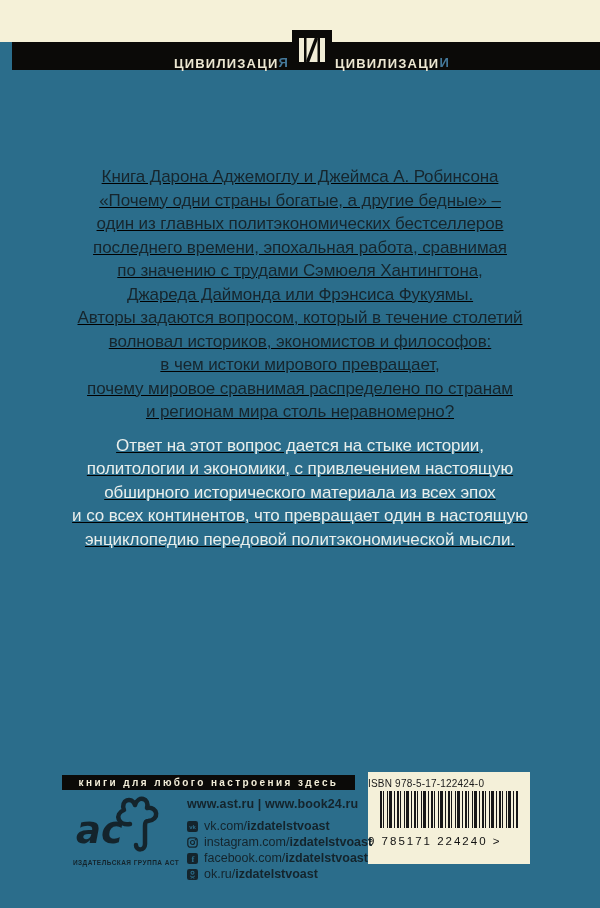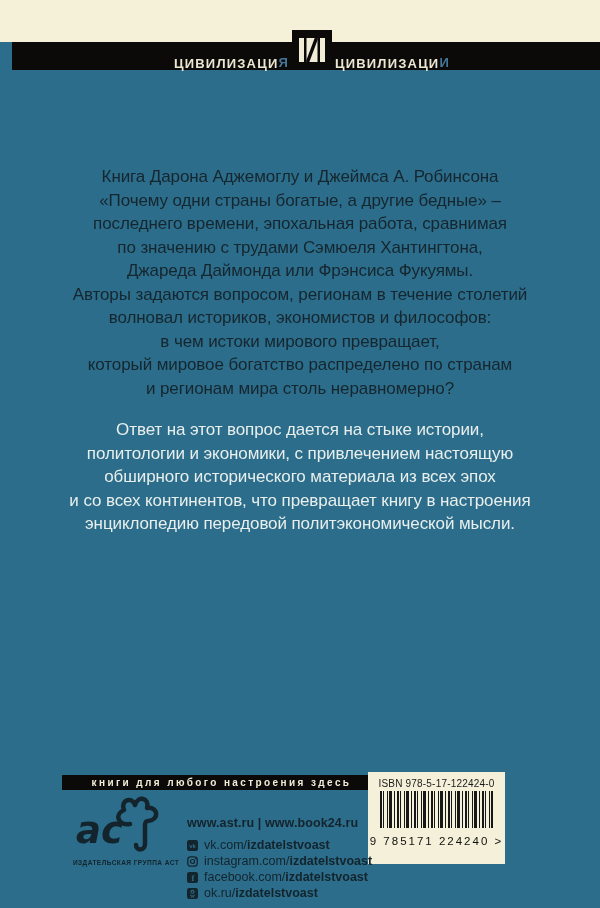--- a/index.html
+++ b/index.html
@@ -9,48 +9,48 @@
   }
   .cream-band { position:absolute; top:0; left:0; width:600px; height:42px; background:#f5f1d8; }
   .header-band {
     position:absolute; top:42px; left:12px; width:600px; height:28px; background:#0b0a08;
     display:flex; align-items:flex-end; justify-content:center;
   }
   .brand { color:#ece7d2; font-size:13px; font-weight:bold; letter-spacing:1.2px; line-height:1; white-space:nowrap; }
   .brand-accent { color:#44789a; font-size:13px; font-weight:bold; letter-spacing:1.2px; }
   .izi-logo { width:40px; height:40px; margin:0 3px; flex:0 0 auto; position:relative; z-index:2; }
 
-  .annotation { position:absolute; top:165px; left:30px; right:30px; text-align:center; }
+  .annotation { position:absolute; top:165px; left:30px; right:30px; text-align:center;text-decoration:underline; }
   .para { font-size:17px; line-height:23.5px; letter-spacing:-0.1px; }
   .para1 { color:#16262e; }
-  .para2 { color:#e9efec; margin-top:18px; }
+  .para2 { color:#e9efec; margin-top:10px; }
 
   .tagline-bar {
-    position:absolute; left:62px; top:775px; width:319px; height:15px; background:#0b0a08;
+    position:absolute; left:62px; top:775px; width:293px; height:15px; background:#0b0a08;
     display:flex; align-items:center; justify-content:center;
   }
   .tagline-bar span { color:#f2edd8; font-size:10px; font-weight:bold; letter-spacing:2.4px; white-space:nowrap; }
 
-  .isbn-box { position:absolute; left:368px; top:772px; width:137px; height:92px; background:#f4f0d9; text-align:center; }
+  .isbn-box { position:absolute; left:368px; top:772px; width:162px; height:92px; background:#f4f0d9; text-align:left; }
   .isbn-label { font-size:10px; color:#1a1a1a; margin-top:6px; letter-spacing:0.2px; }
   .barcode {
     height:37px; margin:2px 12px 0;
     background: repeating-linear-gradient(90deg,
       #171717 0 2px, transparent 2px 3px,
       #171717 3px 4px, transparent 4px 7px,
       #171717 7px 8px, transparent 8px 9px,
       #171717 9px 12px, transparent 12px 14px,
       #171717 14px 15px, transparent 15px 17px);
   }
   .isbn-number { font-size:11.5px; color:#101010; margin-top:7px; letter-spacing:2px; white-space:nowrap; }
 
   .ast-logo { position:absolute; left:66px; top:794px; width:120px; text-align:center; }
   .ast-caption { font-size:6.5px; font-weight:bold; color:#14242c; letter-spacing:0.45px; margin-top:1px; white-space:nowrap; }
 
-  .links { position:absolute; left:187px; top:797px; color:#14242c;margin-top:19px; }
+  .links { position:absolute; left:187px; top:797px; color:#14242c; }
   .sites { font-weight:bold; font-size:12.5px; margin-bottom:7px; letter-spacing:0.1px; }
   .social-row { display:flex; align-items:center; font-size:12.5px; line-height:16px; }
   .social-icon { width:11px; height:11px; margin-right:6px; flex:0 0 auto; }
   .handle { font-weight:bold; }
 </style>
 </head>
 <body>
 
 <div class="page">
 
@@ -67,34 +67,35 @@
       <line x1="15.5" y1="32" x2="24.5" y2="8" stroke="#0b0a08" stroke-width="3.5"></line>
     </svg>
     <span class="brand">ЦИВИЛИЗАЦИ</span>
       <span class="brand-accent">И</span>
   </div>
 
   <div class="annotation">
     <div class="para para1">
       <div>Книга Дарона Аджемоглу и Джеймса А. Робинсона</div>
       <div>«Почему одни страны богатые, а другие бедные» –</div>
+      <div>один из главных политэкономических бестселлеров</div>
       <div>последнего времени, эпохальная работа, сравнимая</div>
       <div>по значению с трудами Сэмюеля Хантингтона,</div>
       <div>Джареда Даймонда или Фрэнсиса Фукуямы.</div>
-      <div>Авторы задаются вопросом, регионам в течение столетий</div>
+      <div>Авторы задаются вопросом, который в течение столетий</div>
       <div>волновал историков, экономистов и философов:</div>
       <div>в чем истоки мирового превращает,</div>
-      <div>который мировое богатство распределено по странам</div>
+      <div>почему мировое сравнимая распределено по странам</div>
       <div>и регионам мира столь неравномерно?</div>
     </div>
     <div class="para para2">
       <div>Ответ на этот вопрос дается на стыке истории,</div>
       <div>политологии и экономики, с привлечением настоящую</div>
       <div>обширного исторического материала из всех эпох</div>
-      <div>и со всех континентов, что превращает книгу в настроения</div>
+      <div>и со всех континентов, что превращает один в настоящую</div>
       <div>энциклопедию передовой политэкономической мысли.</div>
     </div>
   </div>
 
   <div class="tagline-bar">
     <span>книги для любого настроения здесь</span>
   </div>
 
   <div class="isbn-box">
     <div class="isbn-label">ISBN 978-5-17-122424-0</div>

